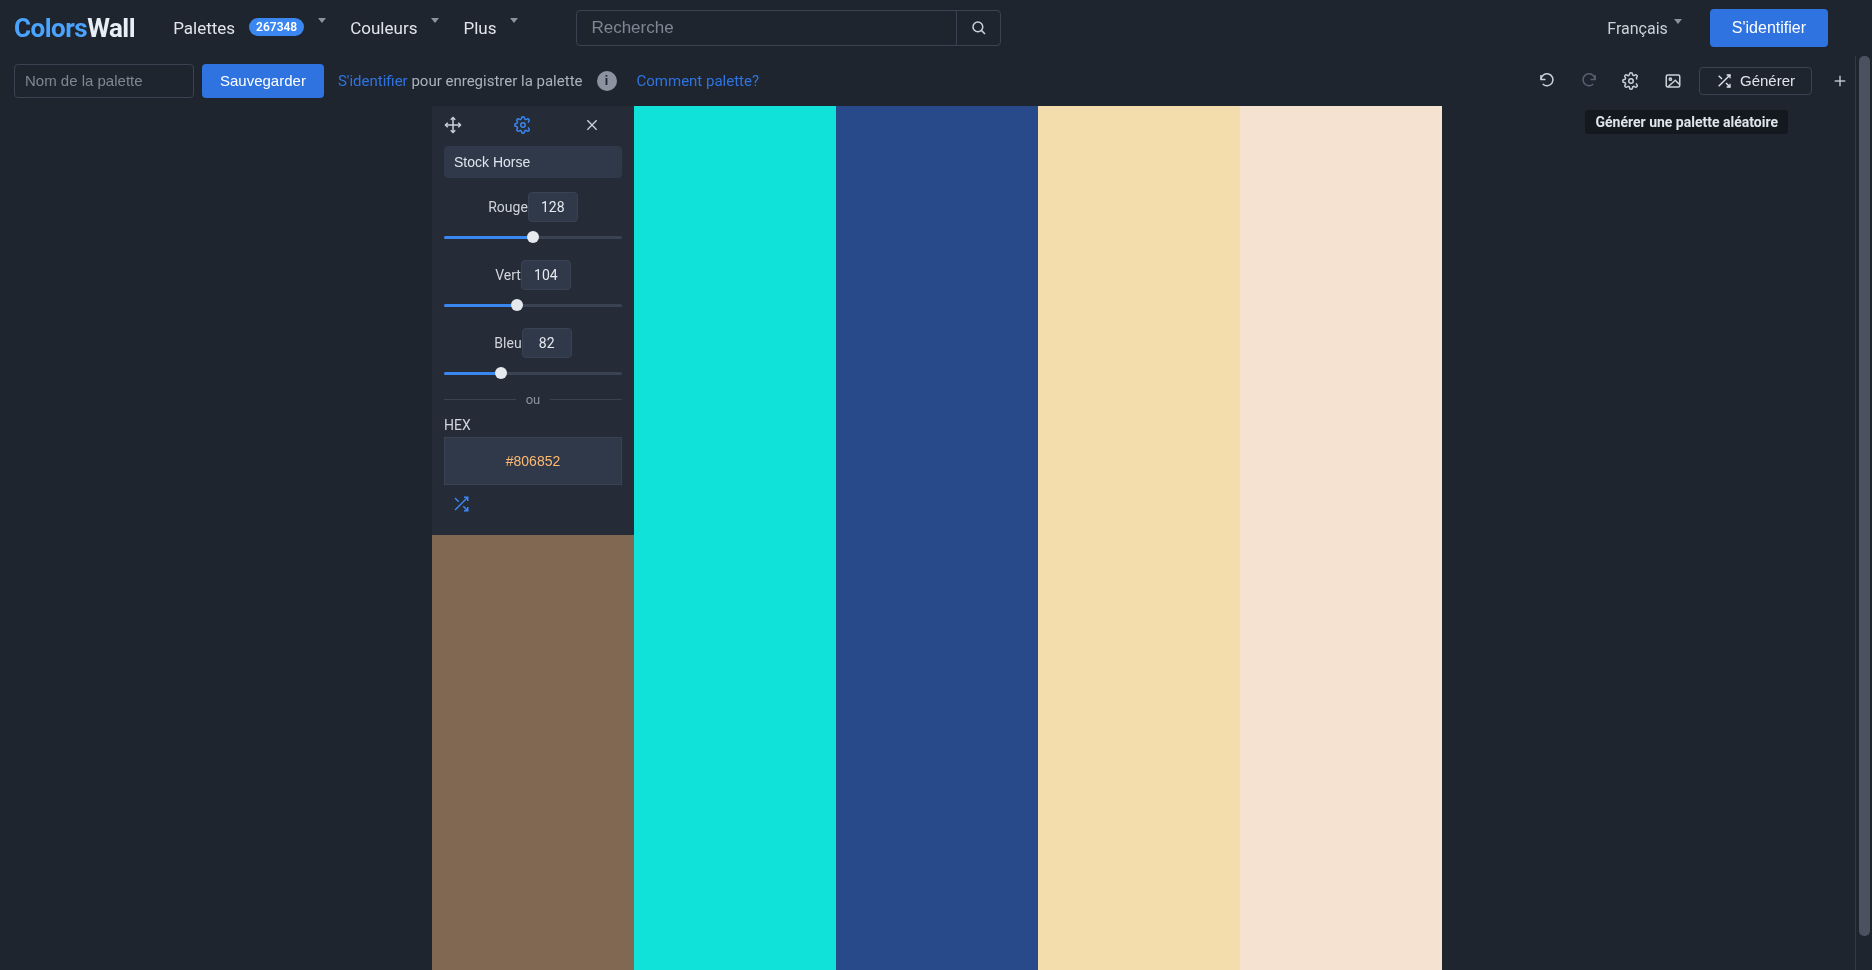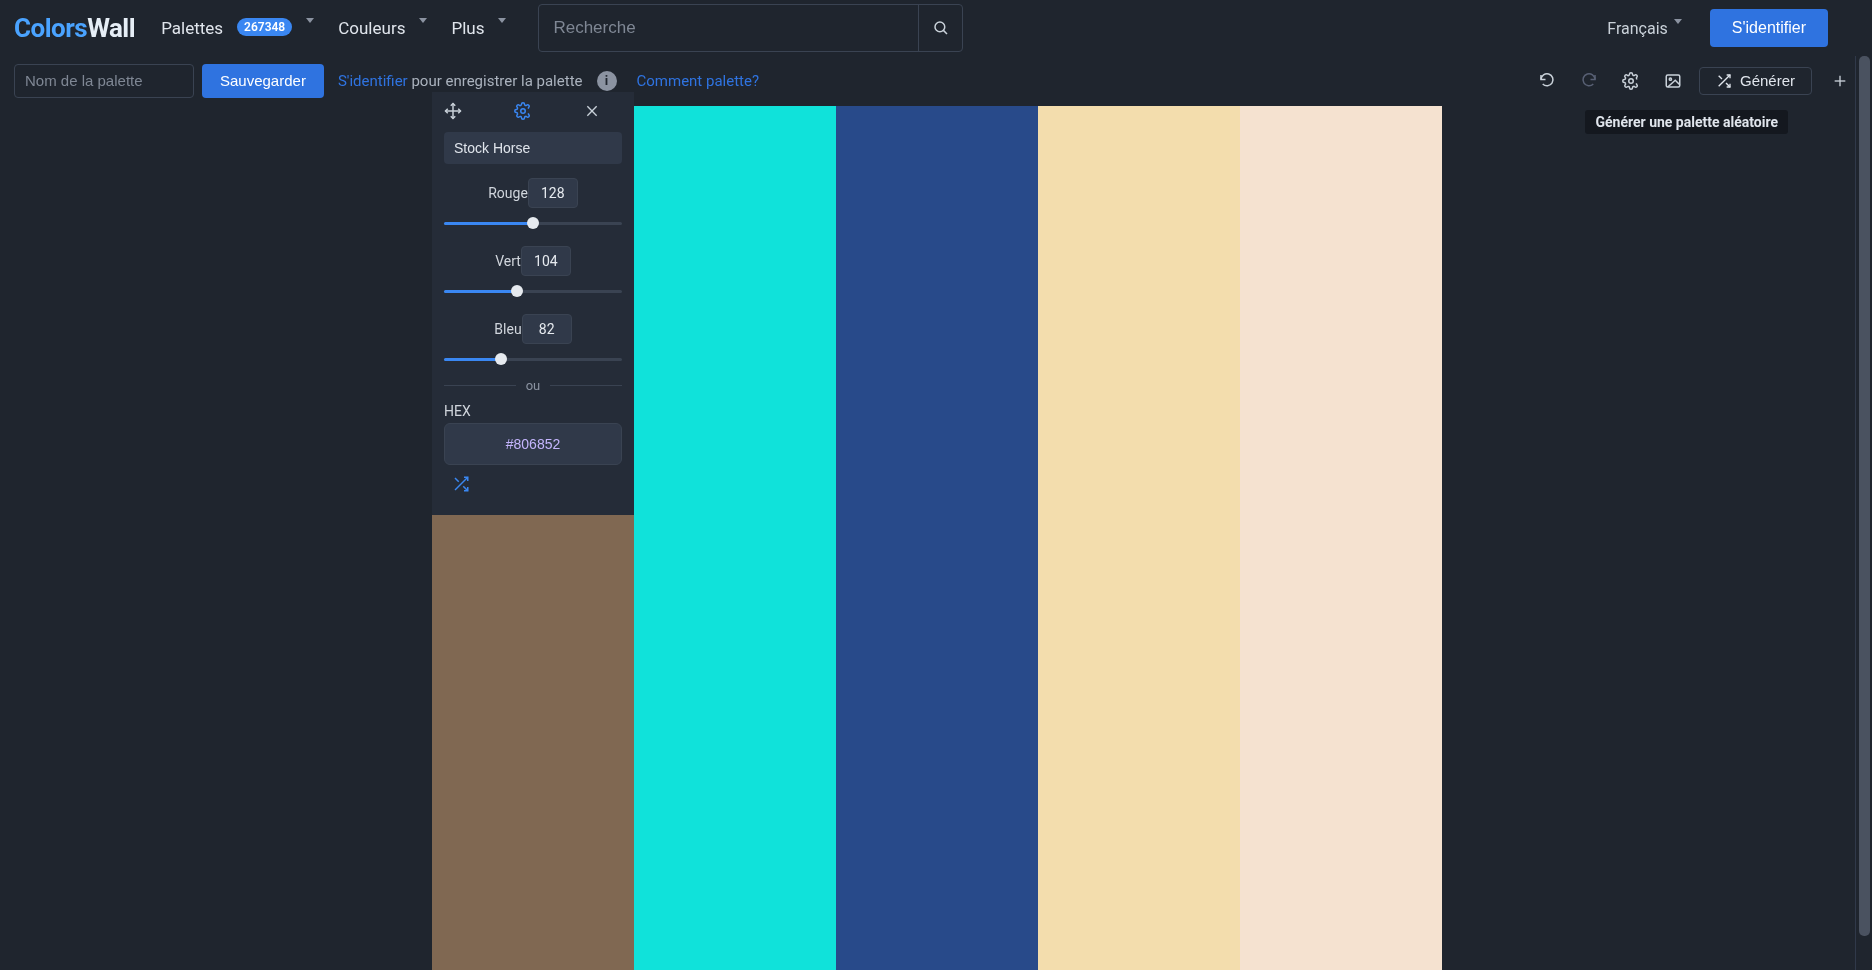--- a/index.html
+++ b/index.html
@@ -18,21 +18,21 @@
       display: flex;
       align-items: center;
       height: 56px;
       padding: 0 14px;
       background: #1f252e;
     }
     .logo {
       font-weight: 700;
       font-size: 26px;
       letter-spacing: -0.5px;
-      margin-right: 16px;
+      margin-right: 28px;
     }
     .logo .c1 { color: #4aa3ff; }
     .logo .c2 { color: #e6eef6; }
 
     .nav-links { display: flex; align-items: center; gap: 4px; }
     .nav-item {
       display: flex;
       align-items: flex-start;
       gap: 14px;
       padding: 6px 10px;
@@ -51,24 +51,24 @@
     }
     .caret {
       display: inline-block;
       width: 0; height: 0;
       border-left: 4px solid transparent;
       border-right: 4px solid transparent;
       border-top: 5px solid #8b93a1;
     }
 
     .search-wrap {
-      margin-left: 22px;
+      margin-left: 48px;
       display: flex;
       align-items: stretch;
-      height: 48px;
+      height: 36px;
       border: 1px solid #3a4352;
       border-radius: 4px;
       overflow: hidden;
       width: 425px;
     }
     .search-input {
       flex: 1;
       background: transparent;
       border: none;
       outline: none;
@@ -221,21 +221,21 @@
     }
     .col1 { background: #806852; }
     .col2 { background: #10e2da; }
     .col3 { background: #284a8a; }
     .col4 { background: #f3ddad; }
     .col5 { background: #f5e2d0; }
 
     
     .edit-panel {
       position: absolute;
-      top: 92px;
+      top: 106px;
       left: 432px;
       width: 202px;
       background: #252c38;
       padding-bottom: 14px;
       z-index: 5;
     }
     .panel-top {
       display: flex;
       align-items: center;
       justify-content: space-between;
@@ -313,25 +313,25 @@
     .or-sep .line { flex:1; height:1px; background:#3a4352; }
     .or-sep .txt { font-size: 13px; color: #8b93a1; }
 
     .hex-label {
       padding: 0 12px 4px;
       font-size: 14px; color: #d0d5dc;
     }
     .hex-input {
       margin: 0 12px 10px;
       width: calc(100% - 24px);
-      height: 42px;
+      height: 48px;
       background: #303949;
       border: 1px solid #3a4352;
-      border-radius: 6px;
-      color: #c4b5fd;
+      border-radius: 0;
+      color: #fdba74;
       text-align: center;
       font-size: 14px;
     }
 
     .shuffle-col {
       text-align: right;
       padding: 0 20px 8px;
     }
 
     

